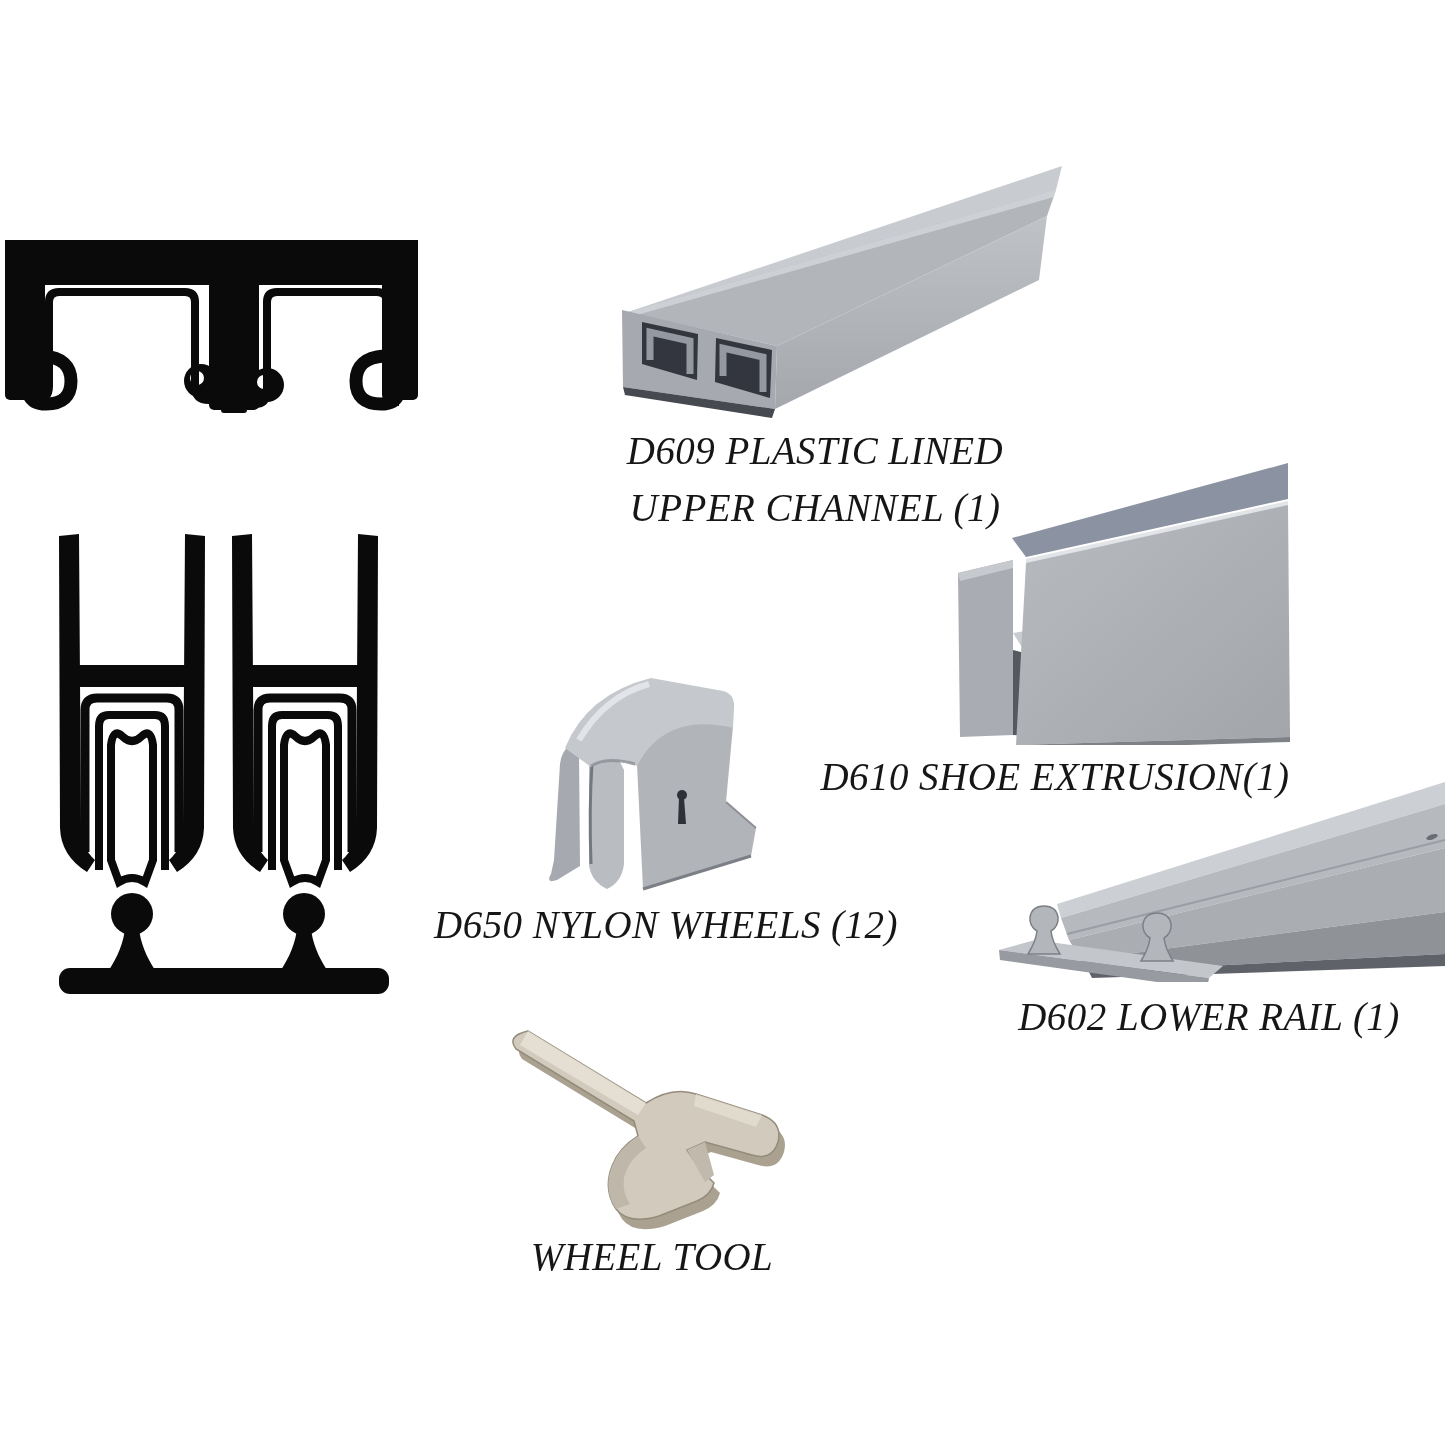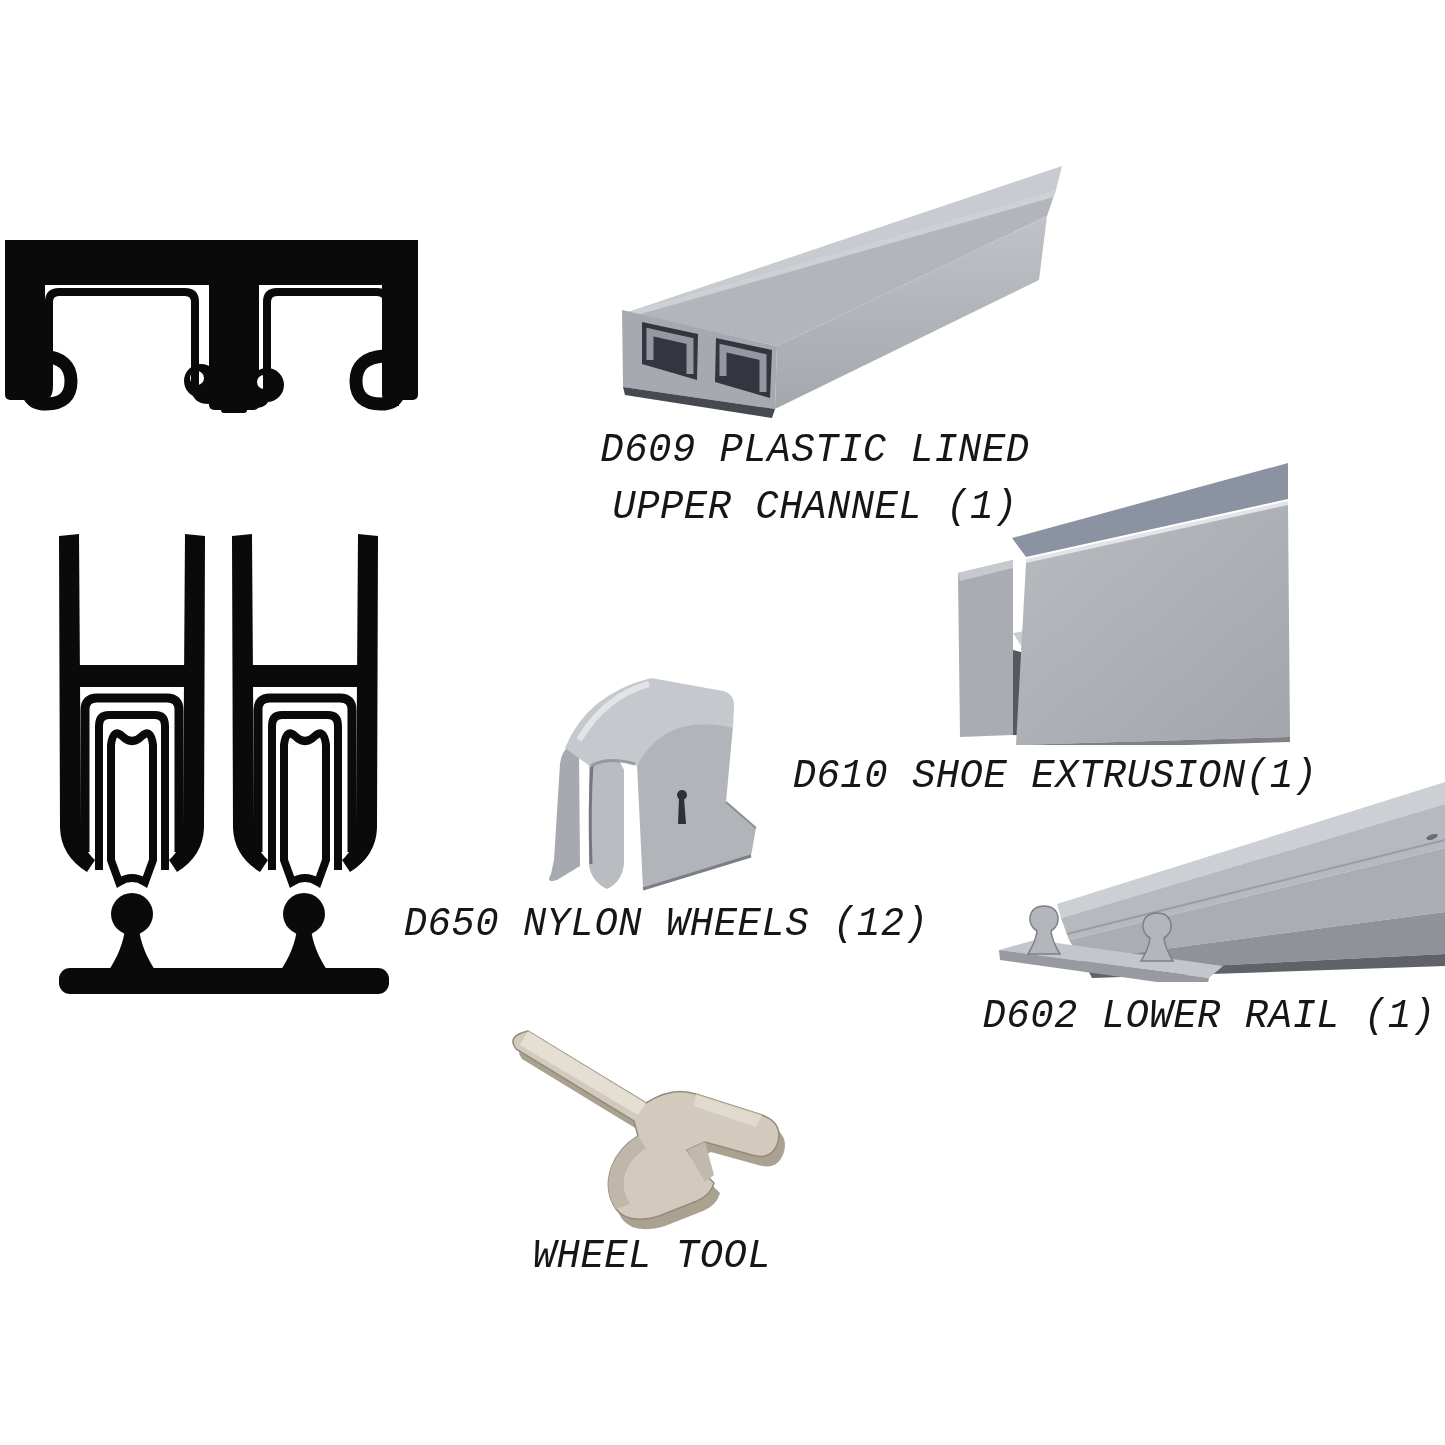--- a/index.html
+++ b/index.html
@@ -1,18 +1,18 @@
 <!DOCTYPE html>
 <html><head>
 <meta charset="utf-8">
 <style>
   html,body{margin:0;padding:0;background:#ffffff;}
   #canvas{
     position:relative;width:1445px;height:1445px;background:#ffffff;
-    overflow:hidden;font-family:Liberation Mono, monospace;
+    overflow:hidden;font-family:Liberation Serif, serif;
   }
   .part-label{
     position:absolute;transform:translateX(-50%) scaleX(.95);
     font-style:italic;font-size:41px;font-weight:400;color:#161616;
     white-space:nowrap;text-align:center;line-height:57px;letter-spacing:.5px;
   }
   .drawing{position:absolute;}
 </style>
 </head>
 <body>

